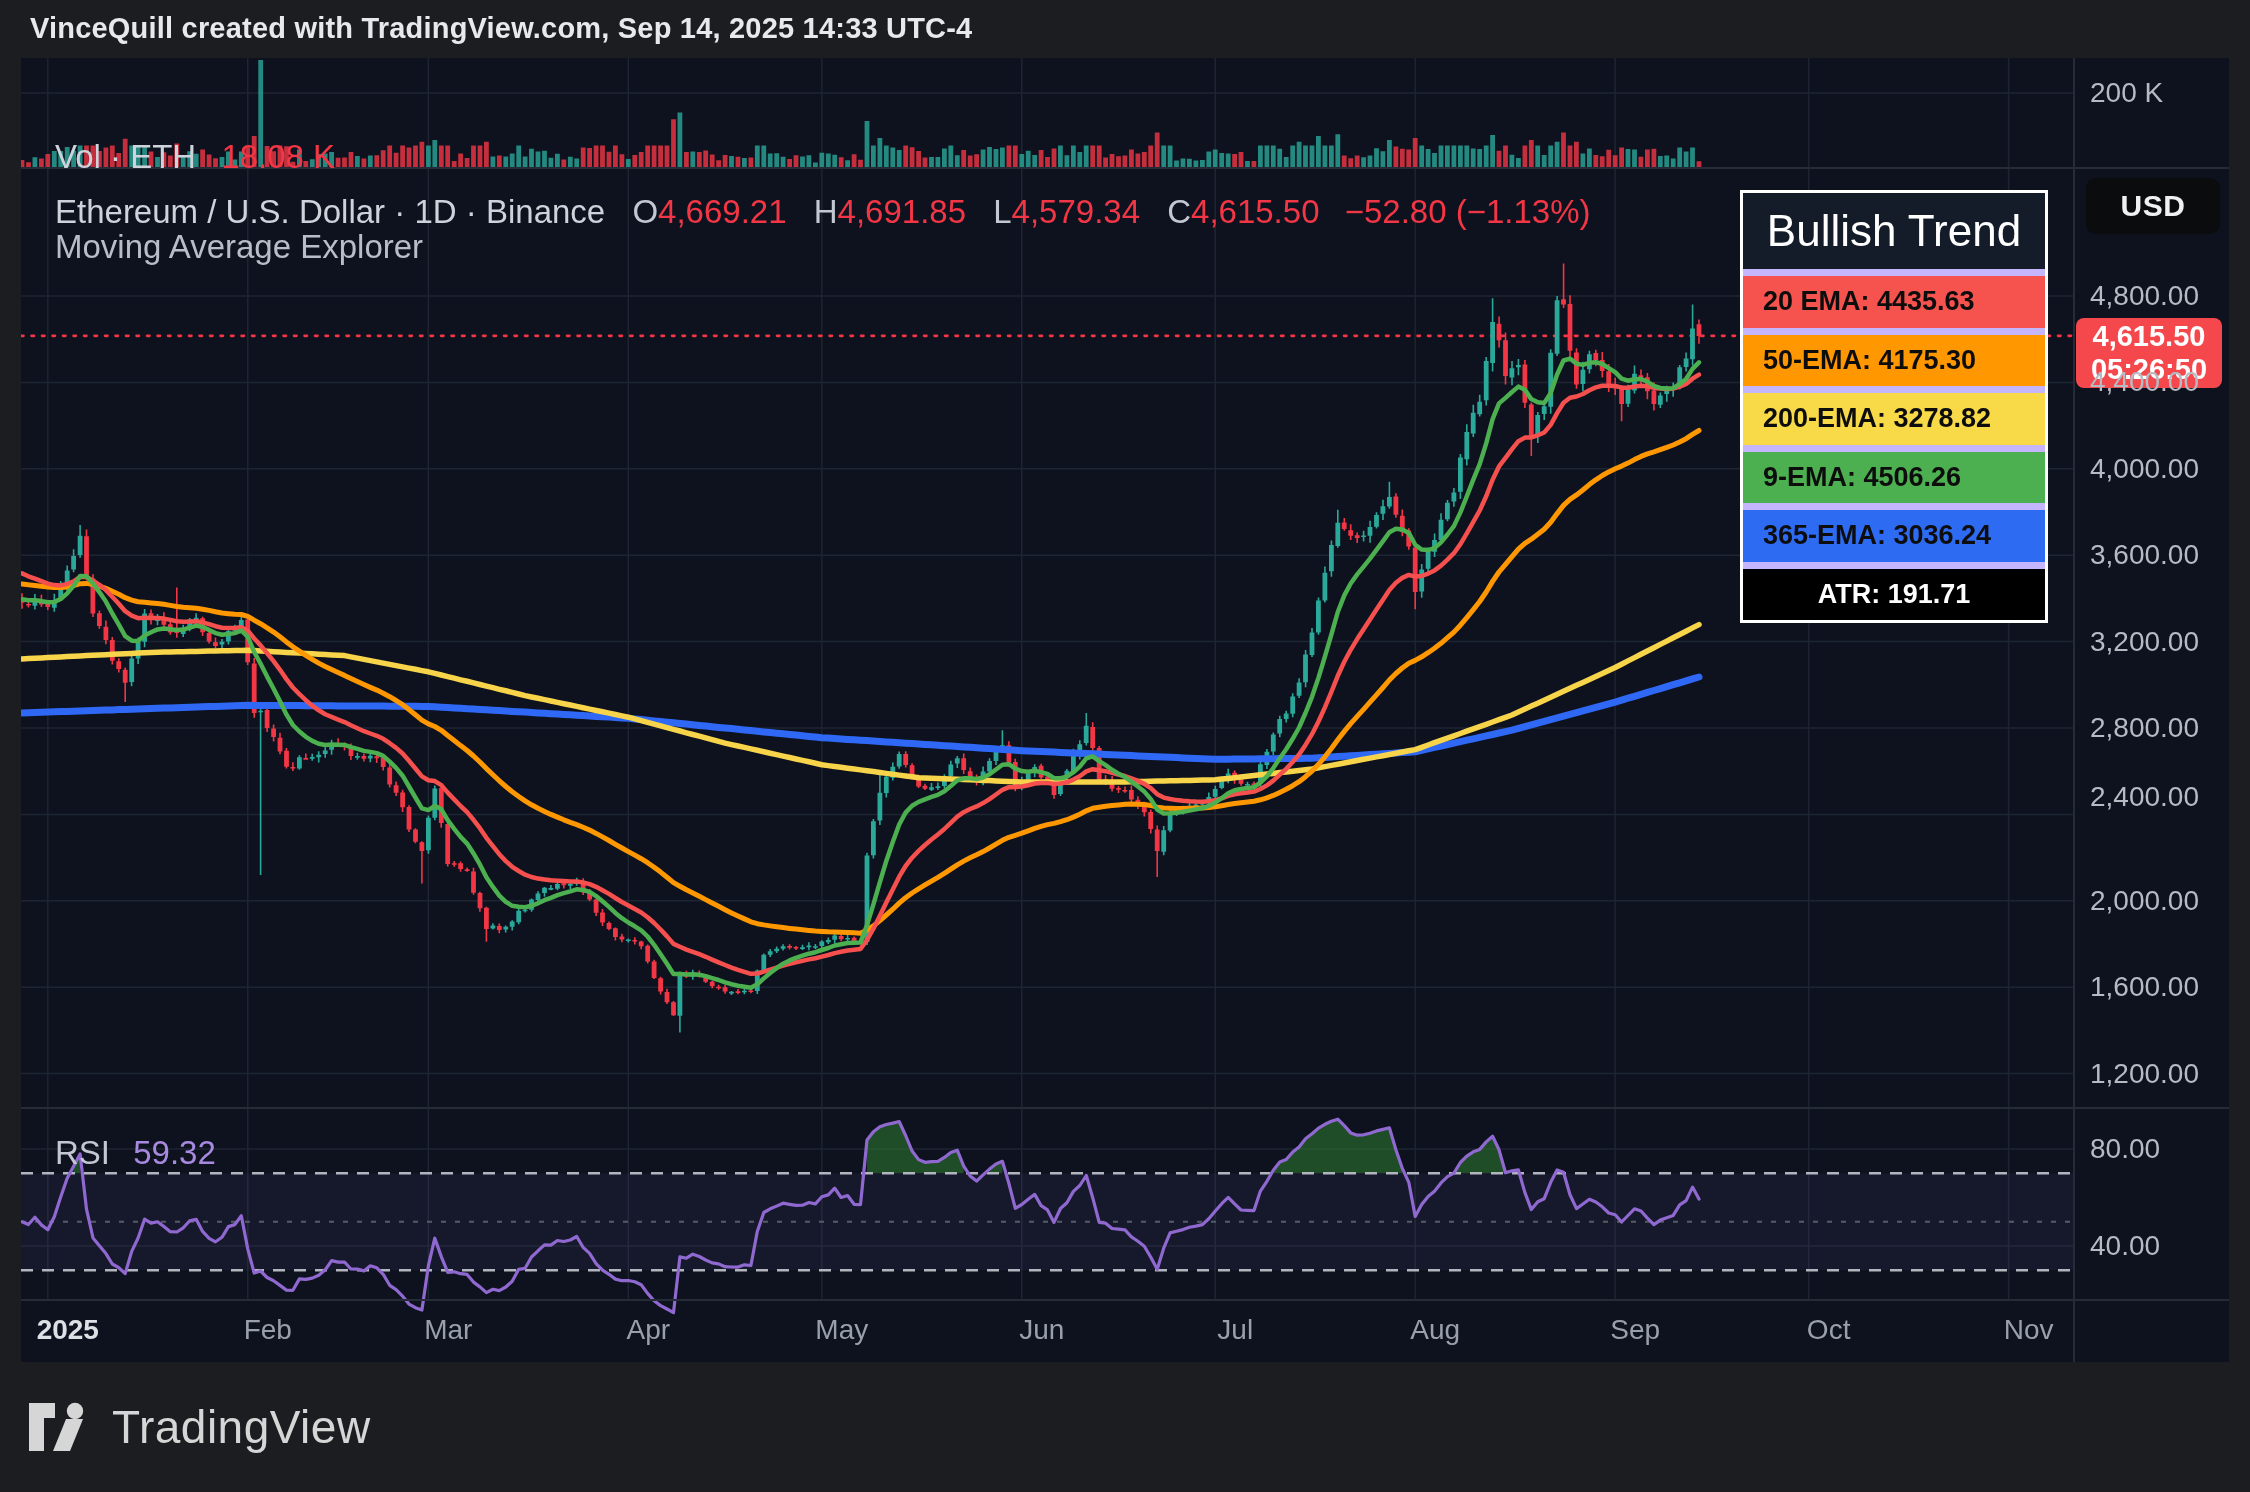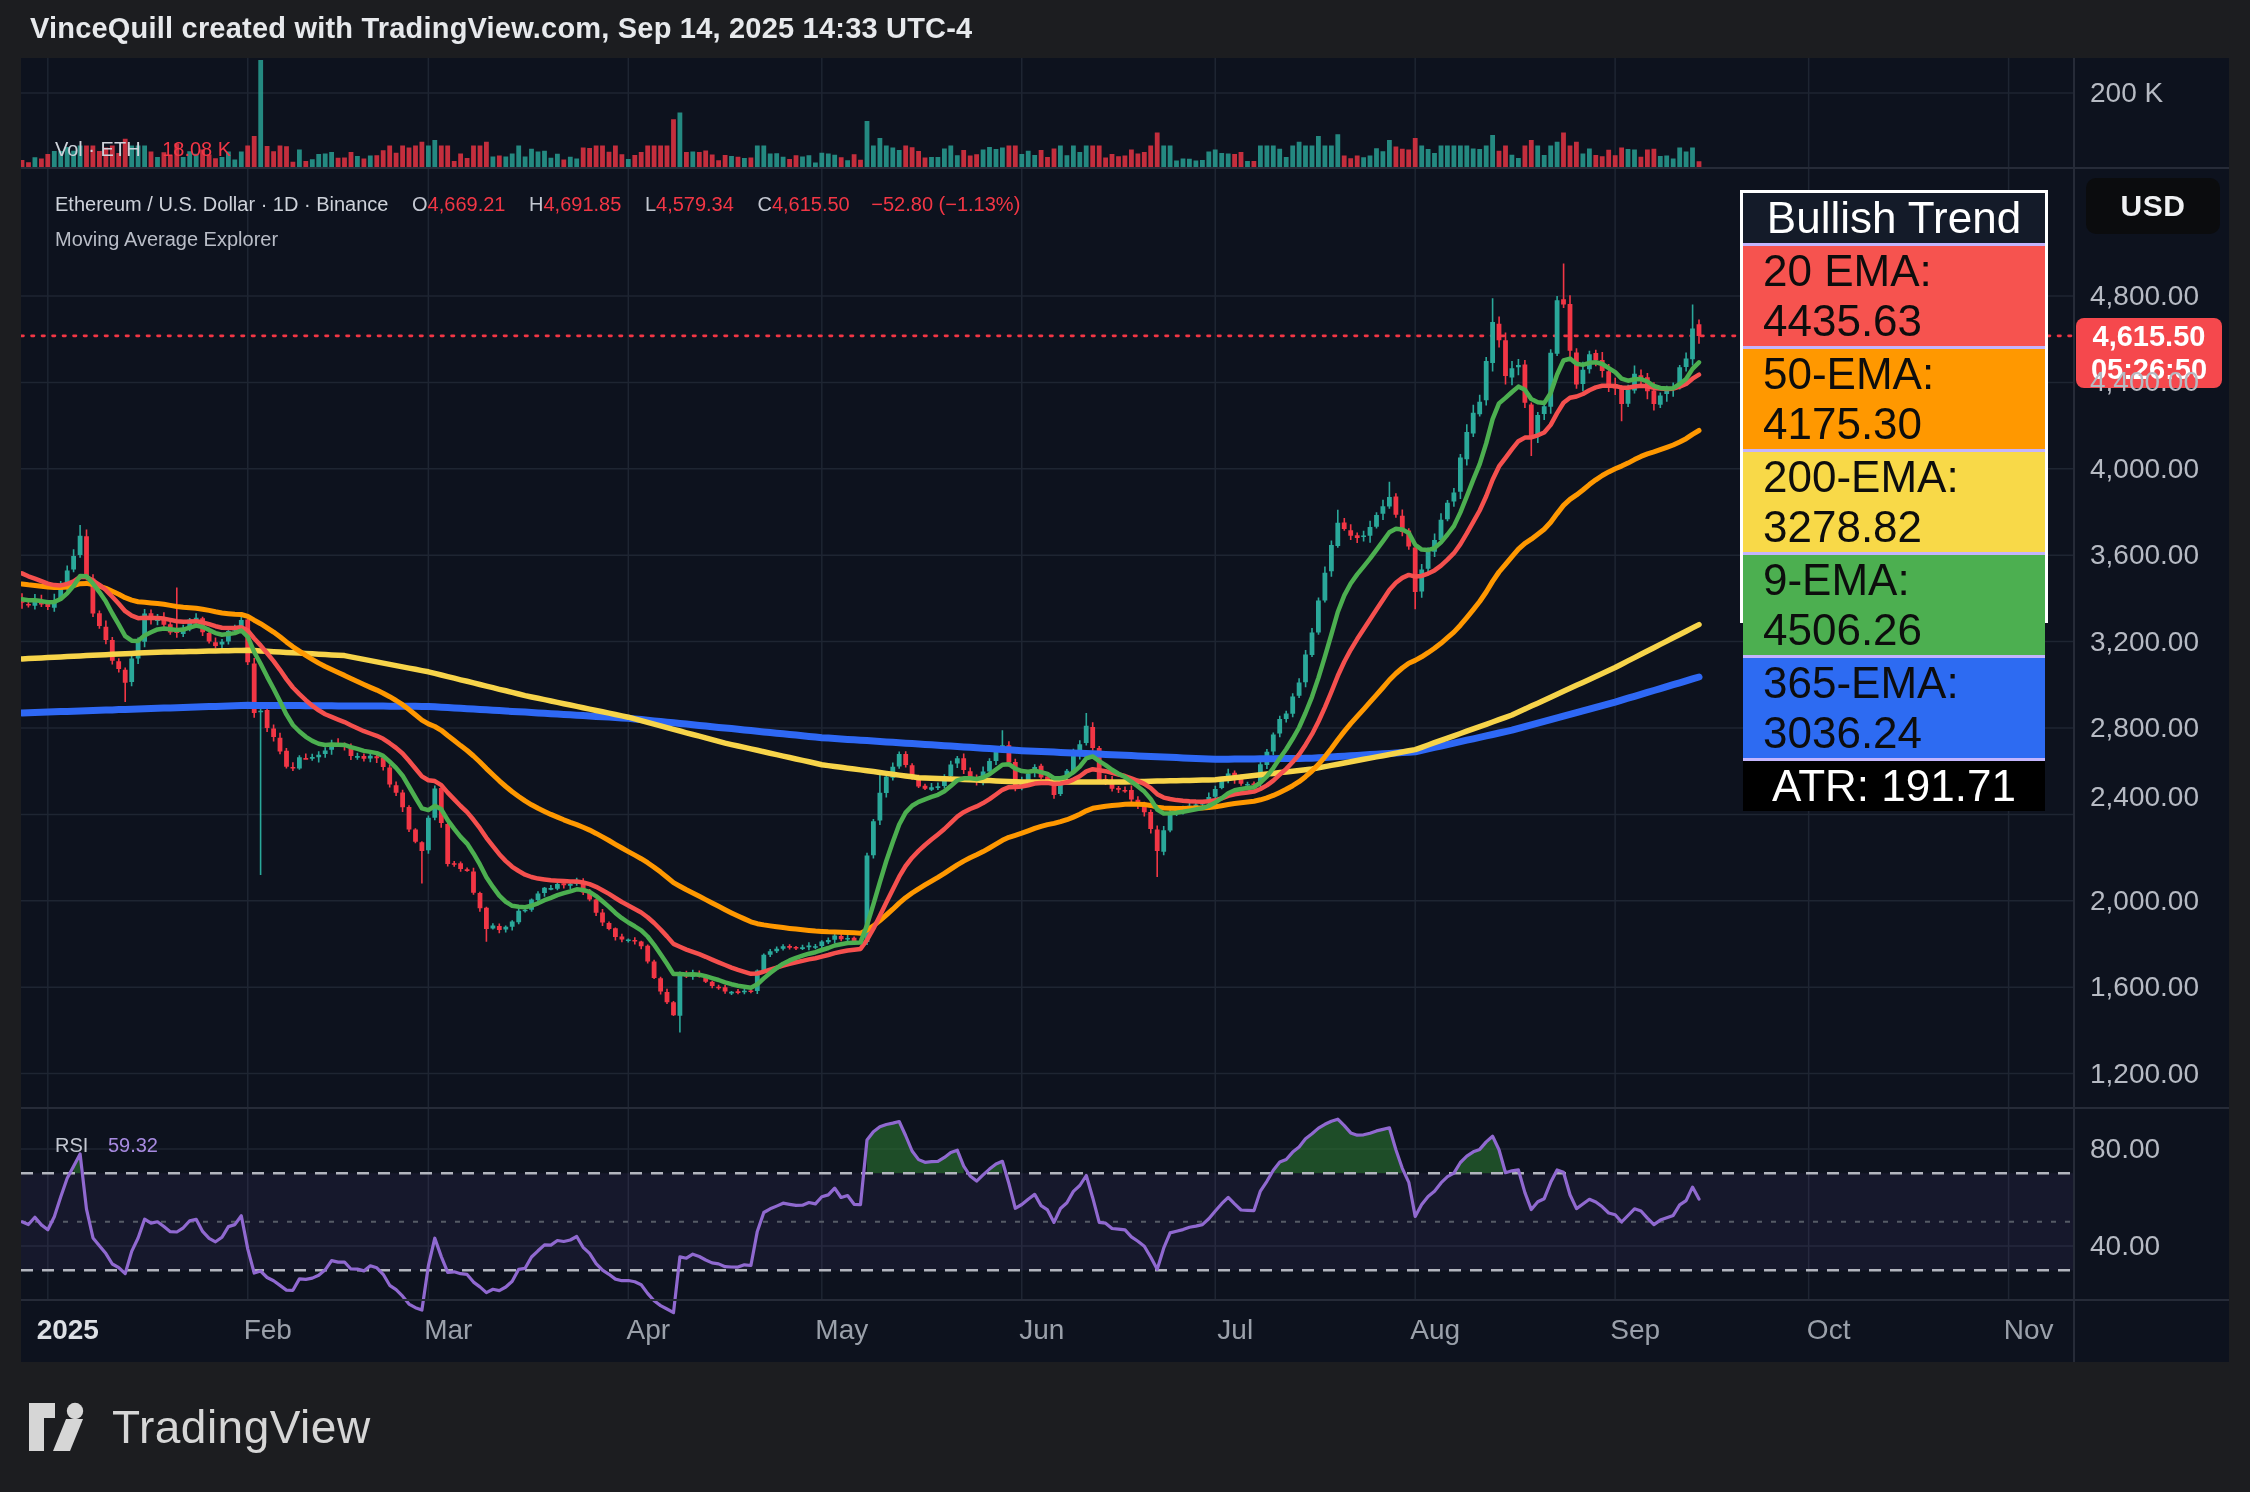--- a/index.html
+++ b/index.html
@@ -10,21 +10,21 @@
     -webkit-font-smoothing:antialiased;
   }
   .attribution{
     position:absolute;left:30px;top:12px;font-size:29px;font-weight:600;color:#e7e9ec;letter-spacing:.2px;
   }
   .widget{
     position:absolute;left:21px;top:58px;width:2208px;height:1304px;background:#0d121e;
   }
   .widget svg{position:absolute;left:0;top:0;}
   .ovl{position:absolute;white-space:nowrap;}
-  .legend-line{font-size:20px;color:#ced2da;}
+  .legend-line{font-size:33px;color:#ced2da;}
   .legend-line .val-red{color:#f23645;}
   .legend-line .ltr{color:#c3c7d1;margin-left:18px;}
   .legend-line .ltr:first-child{margin-left:0;}
   .legend-line .red{color:#f23645;}
   .rsi-val{color:#a78ae0;margin-left:14px;}
   .vol-val{margin-left:16px;}
   .axis-label{position:absolute;font-size:28px;color:#b6bac3;}
   .month-label{position:absolute;font-size:28px;color:#9aa0aa;transform:translateX(-50%);margin-left:20px;}
   .month-label.year{color:#dde0e5;font-weight:600;}
   .usd-btn{
@@ -36,21 +36,21 @@
     color:#fff;font-size:29px;font-weight:600;display:flex;flex-direction:column;align-items:center;justify-content:center;line-height:33px;
   }
   .panel{
     position:absolute;left:1719px;top:132px;width:308px;height:433px;background:#fff;border:3px solid #fff;
     box-sizing:border-box;display:flex;flex-direction:column;
   }
   .panel-title{
     height:76px;background:#141b29;color:#fff;font-size:44px;display:flex;align-items:center;justify-content:center;
   }
   .panel-row{
-    flex:1;border-top:3px solid #c4b5fd;color:#0d0d0d;font-size:44px;display:flex;align-items:center;padding-left:20px;box-sizing:border-box;
+    flex:1;border-top:7px solid #c4b5fd;color:#0d0d0d;font-size:27px;display:flex;align-items:center;padding-left:20px;box-sizing:border-box;font-weight:bold;
   }
   .footer{
     position:absolute;left:0;top:1362px;width:2250px;height:130px;background:#1c1d20;display:flex;align-items:center;
   }
   .tv-logo{display:flex;align-items:center;margin-left:28px;}
   .tv-word{color:#d6d6d6;font-size:46px;font-weight:400;margin-left:18px;letter-spacing:.5px;}
 </style>
 </head>
 <body>
 

